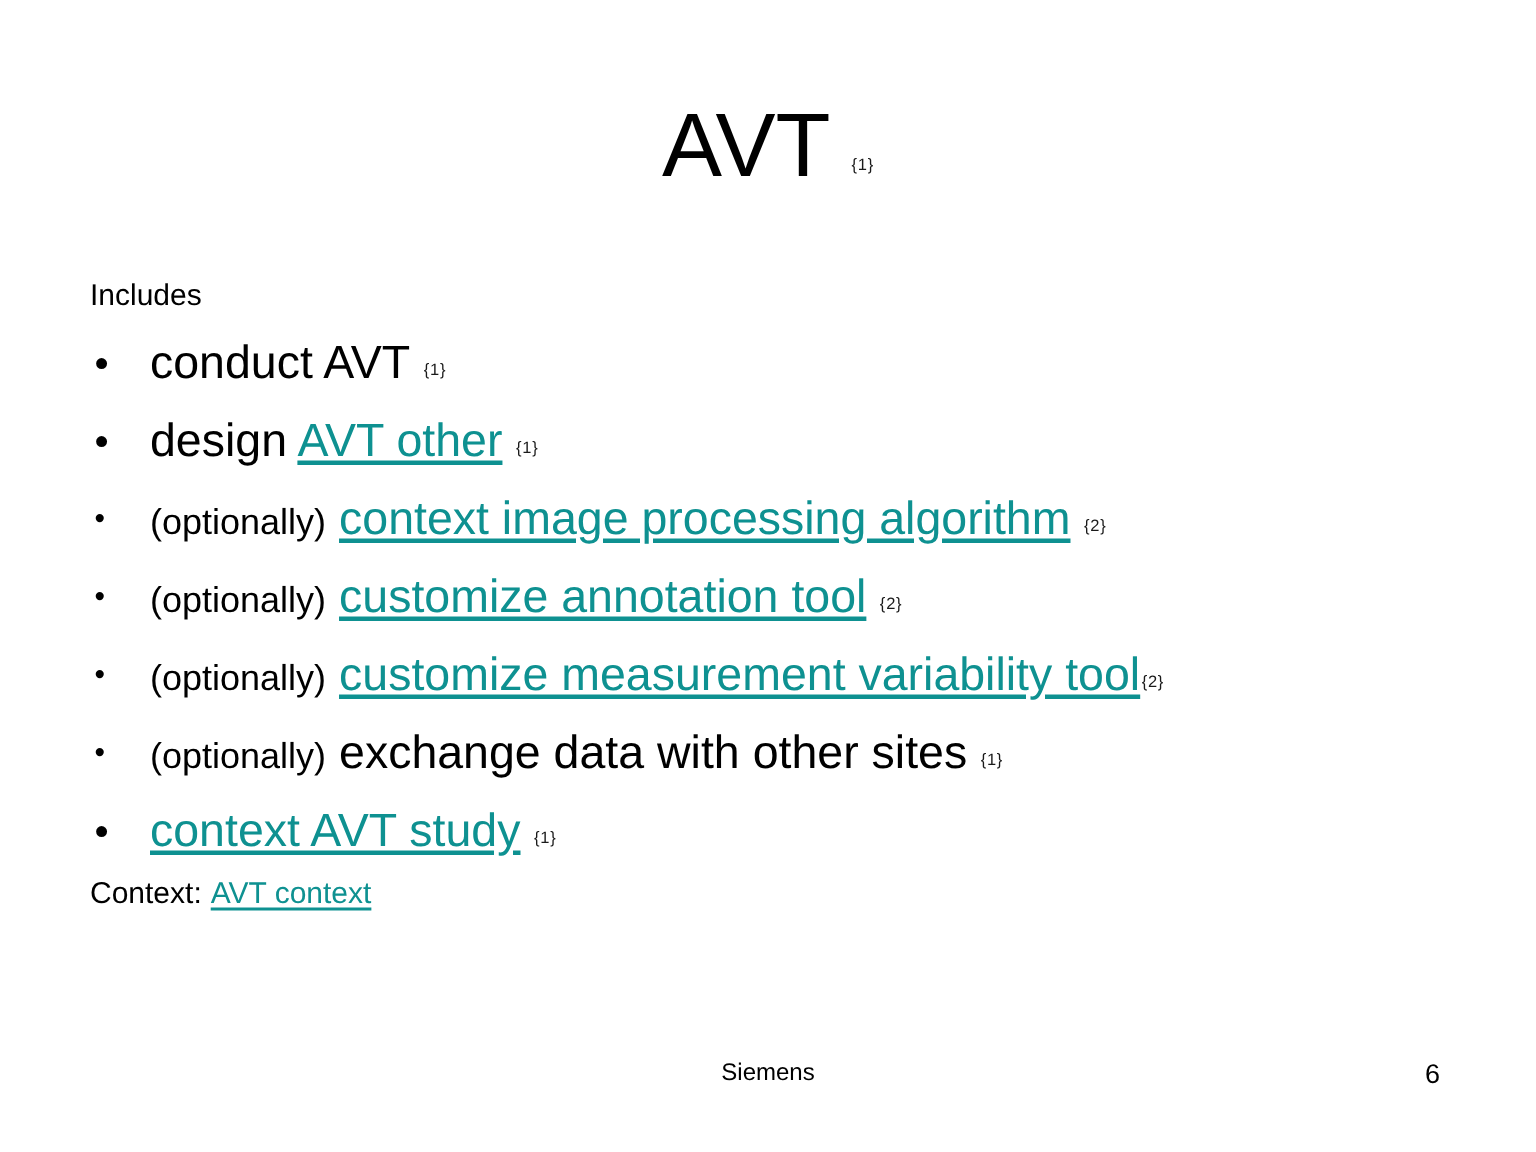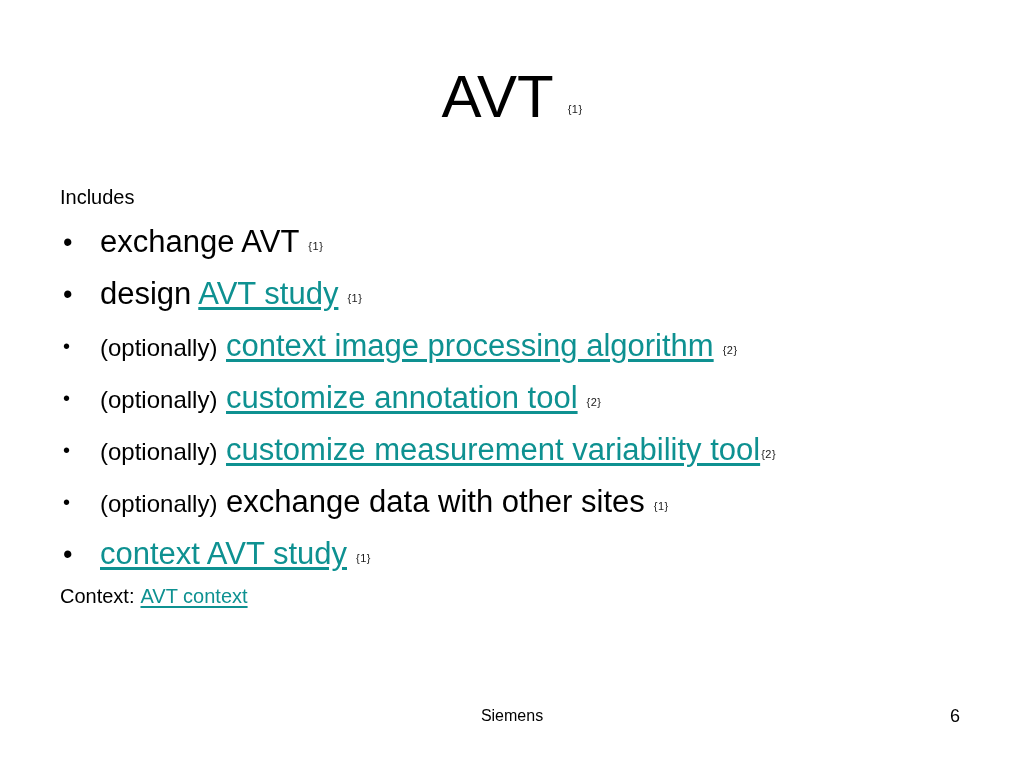--- a/index.html
+++ b/index.html
@@ -167,25 +167,25 @@
     <span class="title-text">AVT</span><span class="ref">{1}</span>
   </div>
 
   <div class="body-block">
 
     <div class="includes-label">Includes</div>
 
     <ul class="bullets">
 
       <li class="big">
-        <span class="bullet-dot">•</span><span class="plain">exchange AVT</span><span class="ref">{1}</span>
+        <span class="bullet-dot">•</span><span class="plain">conduct AVT</span><span class="ref">{1}</span>
       </li>
 
       <li class="big">
-        <span class="bullet-dot">•</span><span class="plain">design </span><span class="link">AVT study</span><span class="ref">{1}</span>
+        <span class="bullet-dot">•</span><span class="plain">design </span><span class="link">AVT other</span><span class="ref">{1}</span>
       </li>
 
       <li class="opt">
         <span class="bullet-dot">•</span><span class="opt-tag">(optionally)</span>&nbsp;<span class="link">context image processing algorithm</span><span class="ref">{2}</span>
       </li>
 
       <li class="opt">
         <span class="bullet-dot">•</span><span class="opt-tag">(optionally)</span>&nbsp;<span class="link">customize annotation tool</span><span class="ref">{2}</span>
       </li>
 

